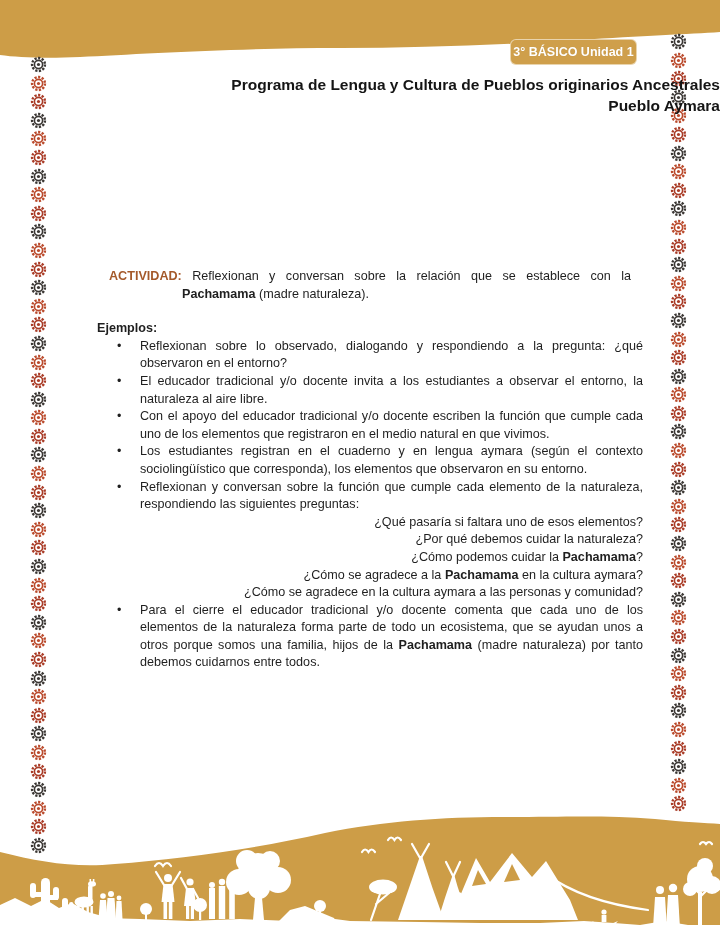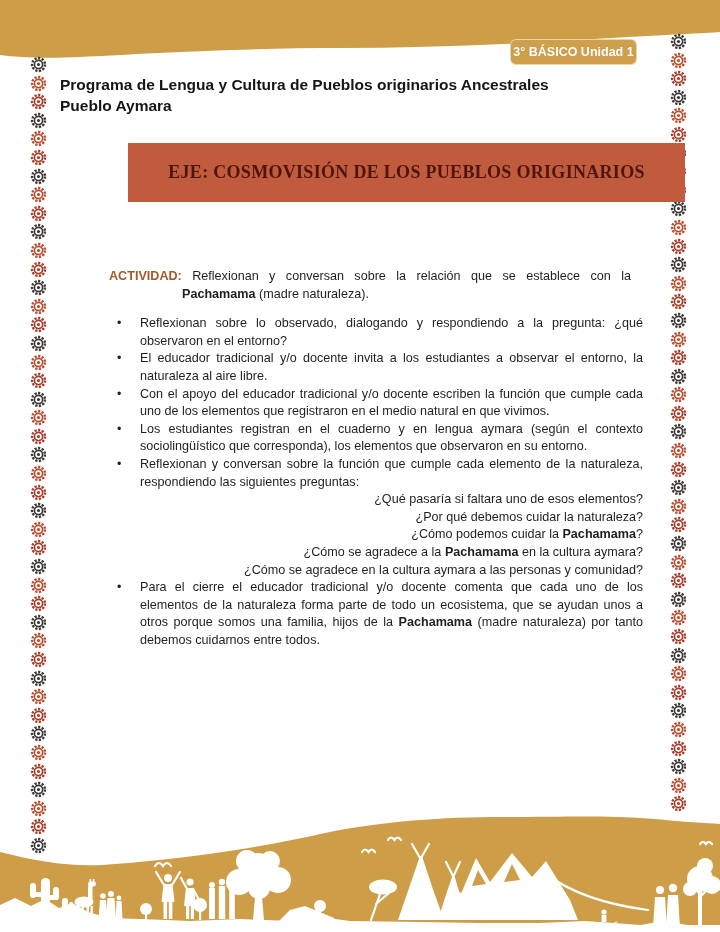--- a/index.html
+++ b/index.html
@@ -23,21 +23,21 @@
   }
 
   
   .border{position:absolute;display:flex;flex-direction:column;gap:1.6px;width:17px;}
   .border.left{left:30px;top:56px;}
   .border.right{left:670px;top:33px;}
   .motif{width:17px;height:17px;display:block;}
 
   
   .doc-title{
-    position:absolute;top:74px;left:60px;width:660px;text-align:left;
+    position:absolute;top:74px;left:60px;width:660px;text-align:right;
     font-weight:bold;font-size:15.5px;line-height:21px;color:#151515;
   }
 
   
   .banner{
     position:absolute;left:128px;top:143px;width:557px;height:59px;
     background:var(--banner-red);display:flex;align-items:center;justify-content:center;
   }
   .banner .banner-text{
     font-family:"Liberation Serif", serif;font-weight:bold;font-size:18px;
@@ -503,27 +503,25 @@
         <circle cx="10" cy="10" r="4.8" fill="#fff" stroke="#A93B26" stroke-width="1.9"></circle>
         <circle cx="10" cy="10" r="1.9" fill="#A93B26"></circle>
       </svg>
     </div>
 
   <div class="doc-title">
     <div>Programa de Lengua y Cultura de Pueblos originarios Ancestrales</div>
     <div>Pueblo Aymara</div>
   </div>
 
-  <div class="banner">
-    <span class="banner-text">EJE: COSMOVISIÓN DE LOS PUEBLOS ORIGINARIOS</span>
-  </div>
 
   <div class="content">
     <p class="activity"><span class="act-label">ACTIVIDAD:</span> <span><span>Reflexionan y conversan sobre la relación que se establece con la </span><span class="b">Pachamama</span><span> (madre naturaleza).</span></span></p>
 
+    <p class="examples-heading">Ejemplos:</p>
 
     <ul class="bullets">
         <li><span>Reflexionan sobre lo observado, dialogando y respondiendo a la pregunta: ¿qué observaron en el entorno?</span></li>
         <li><span>El educador tradicional y/o docente invita a los estudiantes a observar el entorno, la naturaleza al aire libre.</span></li>
         <li><span>Con el apoyo del educador tradicional y/o docente escriben la función que cumple cada uno de los elementos que registraron en el medio natural en que vivimos.</span></li>
         <li><span>Los estudiantes registran en el cuaderno y en lengua aymara (según el contexto sociolingüístico que corresponda), los elementos que observaron en su entorno.</span></li>
         <li><span>Reflexionan y conversan sobre la función que cumple cada elemento de la naturaleza, respondiendo las siguientes preguntas:</span><div class="subline"><span>¿Qué pasaría si faltara uno de esos elementos?</span></div><div class="subline"><span>¿Por qué debemos cuidar la naturaleza?</span></div><div class="subline"><span>¿Cómo podemos cuidar la </span><span class="b">Pachamama</span><span>?</span></div><div class="subline"><span>¿Cómo se agradece a la </span><span class="b">Pachamama</span><span> en la cultura aymara?</span></div><div class="subline"><span>¿Cómo se agradece en la cultura aymara a las personas y comunidad?</span></div></li>
         <li><span>Para el cierre el educador tradicional y/o docente comenta que cada uno de los elementos de la naturaleza forma parte de todo un ecosistema, que se ayudan unos a otros porque somos una familia, hijos de la </span><span class="b">Pachamama</span><span> (madre naturaleza) por tanto debemos cuidarnos entre todos.</span></li>
       </ul>
   </div>

